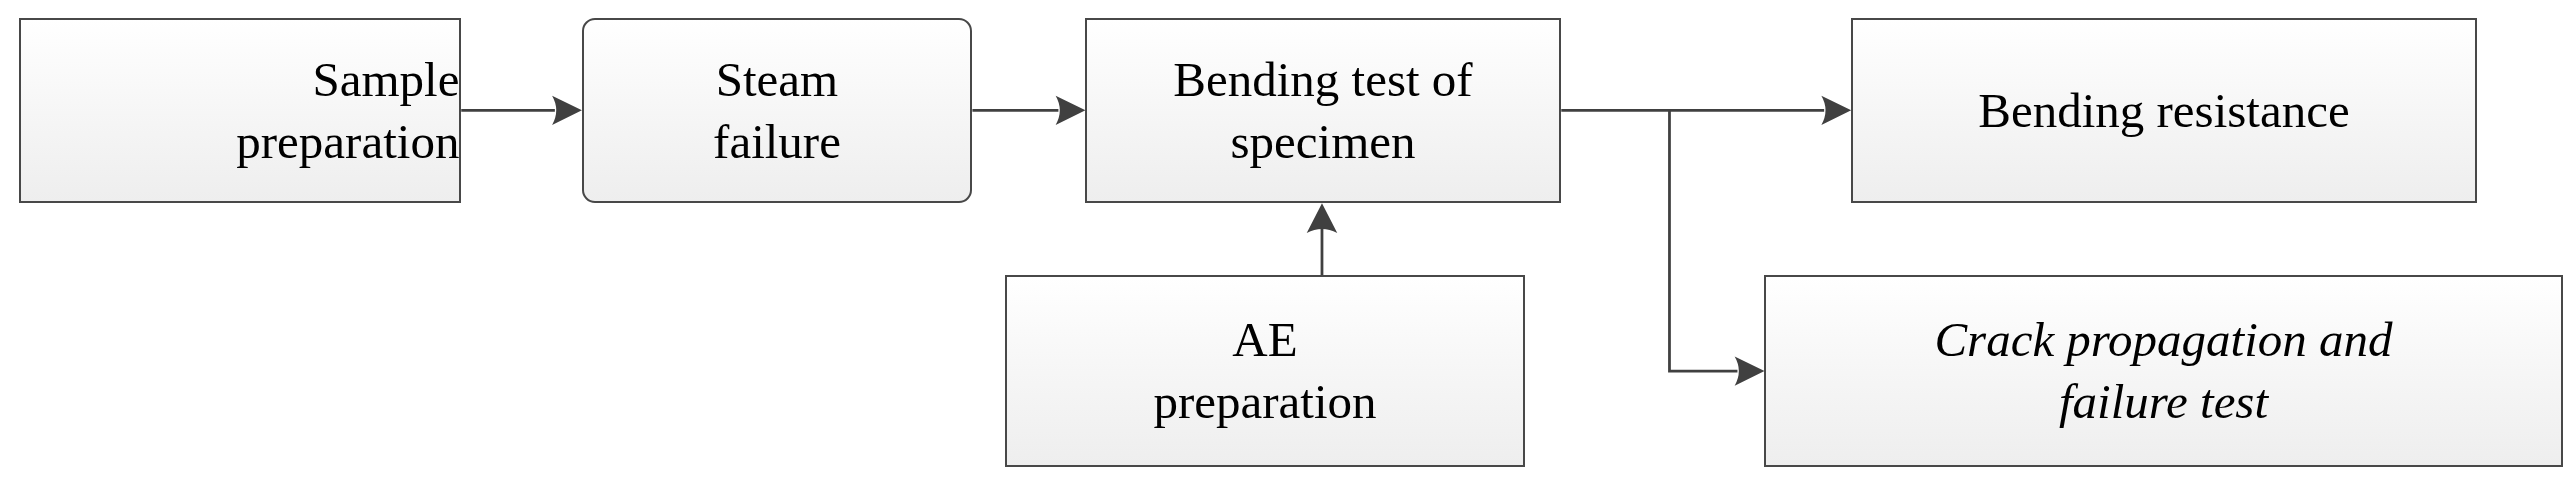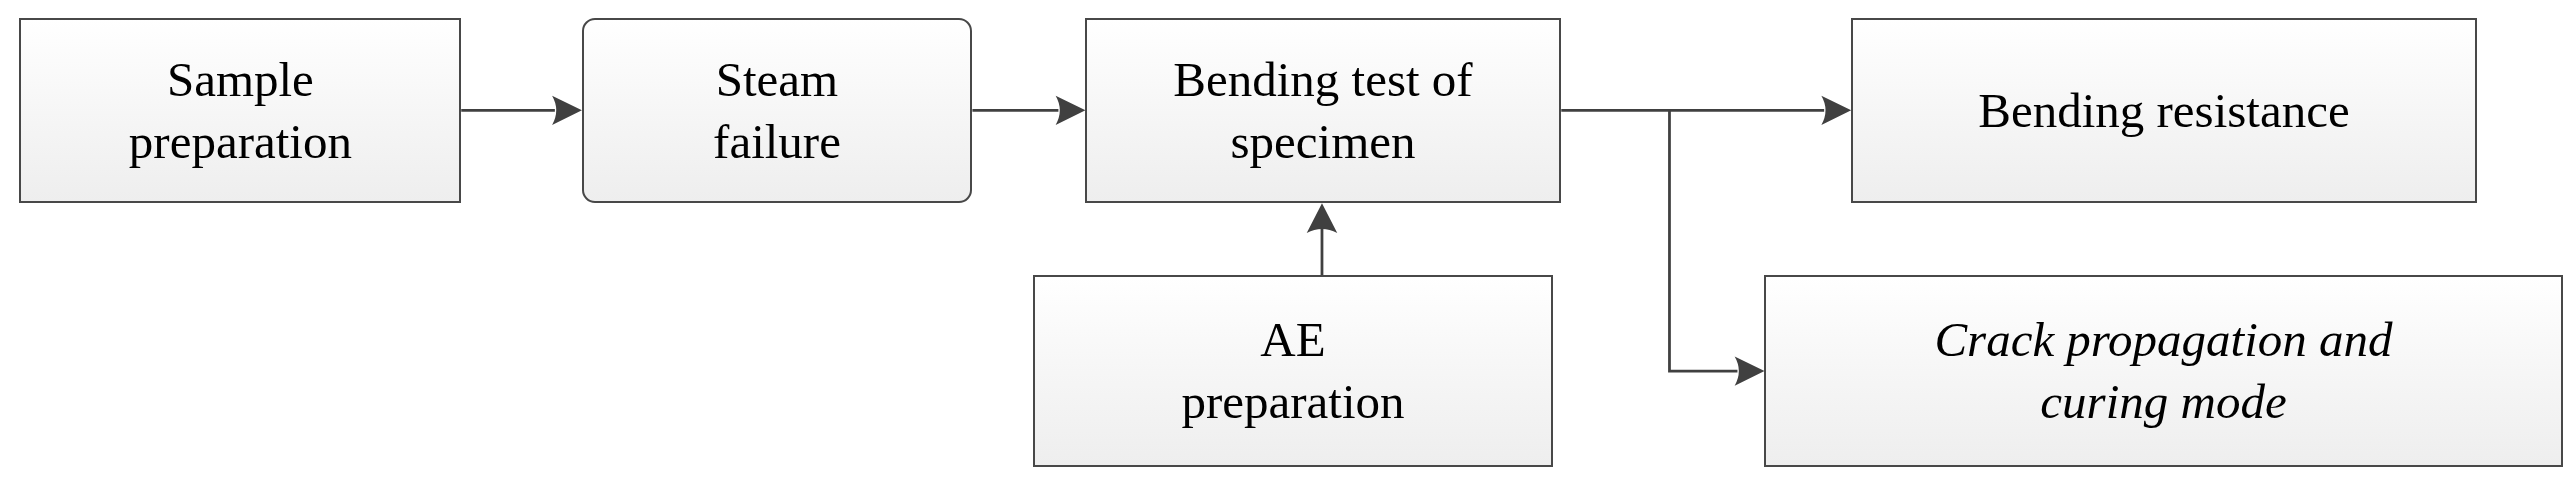--- a/index.html
+++ b/index.html
@@ -31,43 +31,43 @@
     </g>
     <g fill="#404040">
       <path d="M839,159 L796,138 Q808,159 796,180 Z"></path>
       <path d="M1565,159 L1522,138 Q1534,159 1522,180 Z"></path>
       <path d="M1906,293 L1884,336 Q1906,324 1928,336 Z"></path>
       <path d="M2669,159 L2626,138 Q2638,159 2626,180 Z"></path>
       <path d="M2544,535 L2501,514 Q2513,535 2501,556 Z"></path>
     </g>
   </svg>
 
-  <div class="box" style="left:19.4px; top:18px; width:442px; height:185px;">
+  <div class="box" style="left:19.4px; top:18px; width:442px; height:185px;align-items:flex-end;">
     <span>Sample</span>
     <span>preparation</span>
   </div>
 
   <div class="box" style="left:582px; top:18px; width:390px; height:185px;border-radius:13px;">
     <span>Steam</span>
     <span>failure</span>
   </div>
 
   <div class="box" style="left:1085px; top:18px; width:476px; height:185px;">
     <span>Bending test of</span>
     <span>specimen</span>
   </div>
 
   <div class="box" style="left:1851px; top:18px; width:626px; height:185px;">
     <span>Bending resistance</span>
   </div>
 
-  <div class="box" style="left:1033px; top:275px; width:520px; height:192px;">
+  <div class="box" style="left:1005px; top:275px; width:520px; height:192px;">
     <span>AE</span>
     <span>preparation</span>
   </div>
 
   <div class="box" style="left:1764px; top:275px; width:799px; height:192px;font-style:italic;">
     <span>Crack propagation and</span>
-    <span>curing mode</span>
+    <span>failure test</span>
   </div>
 
 </div>
 
 
 </body></html>

